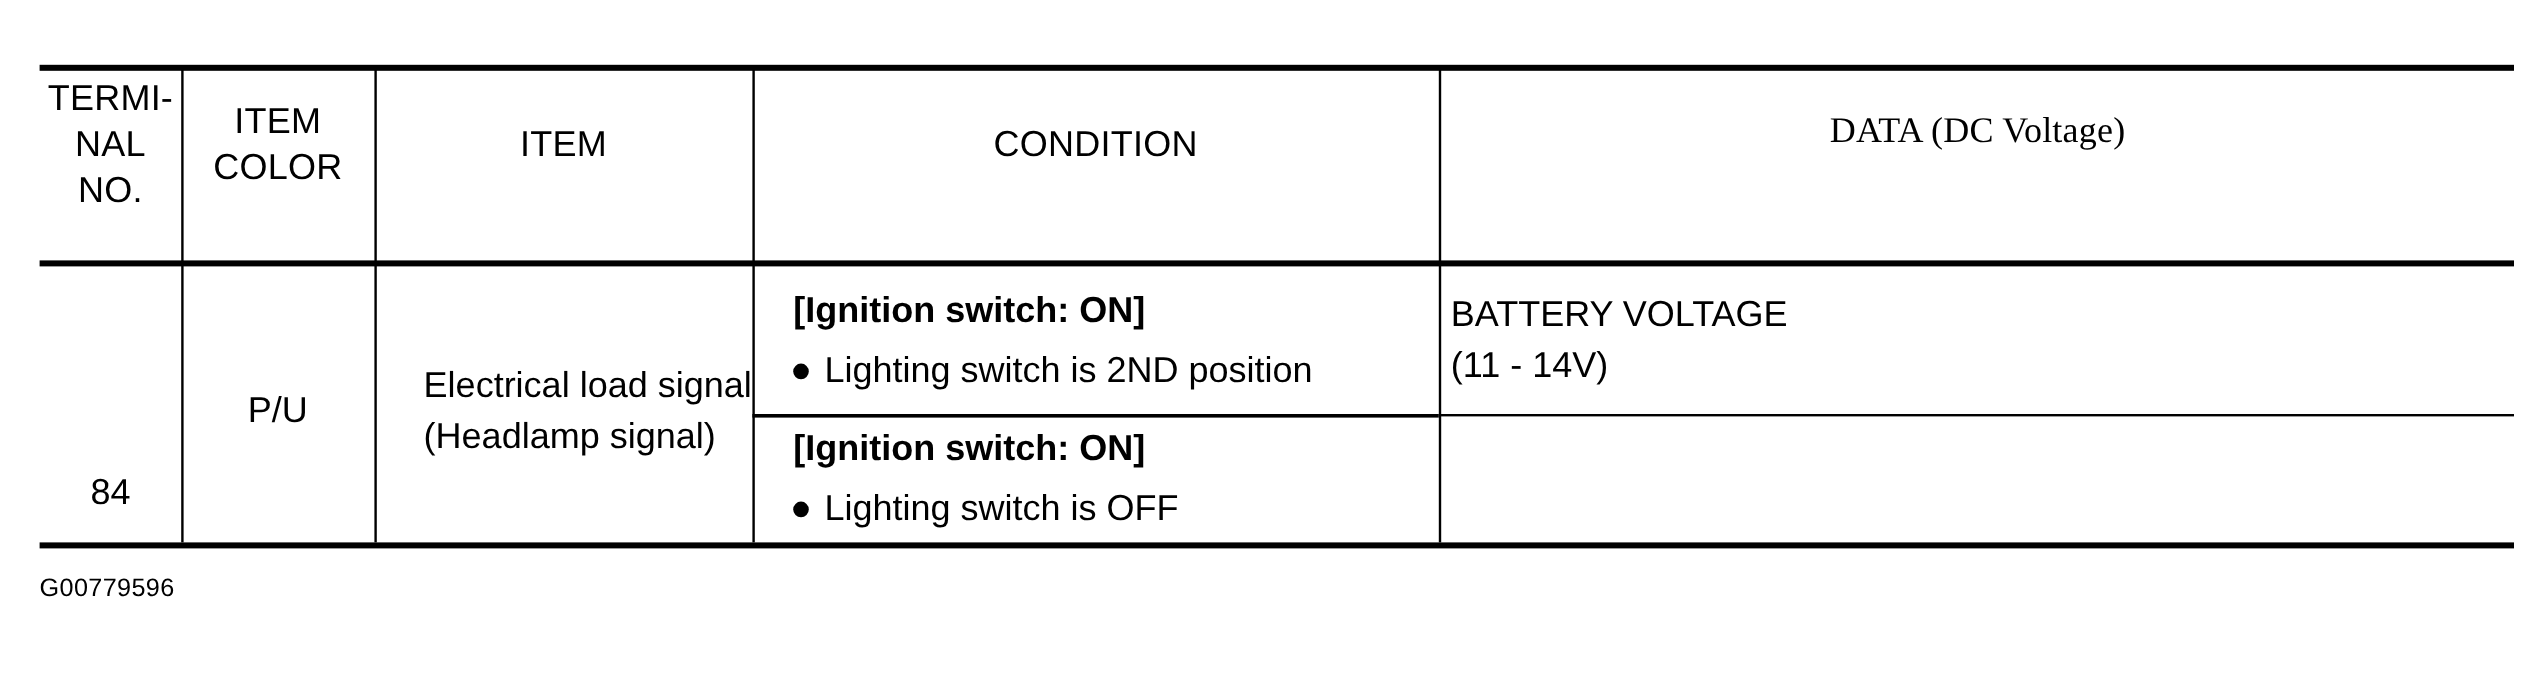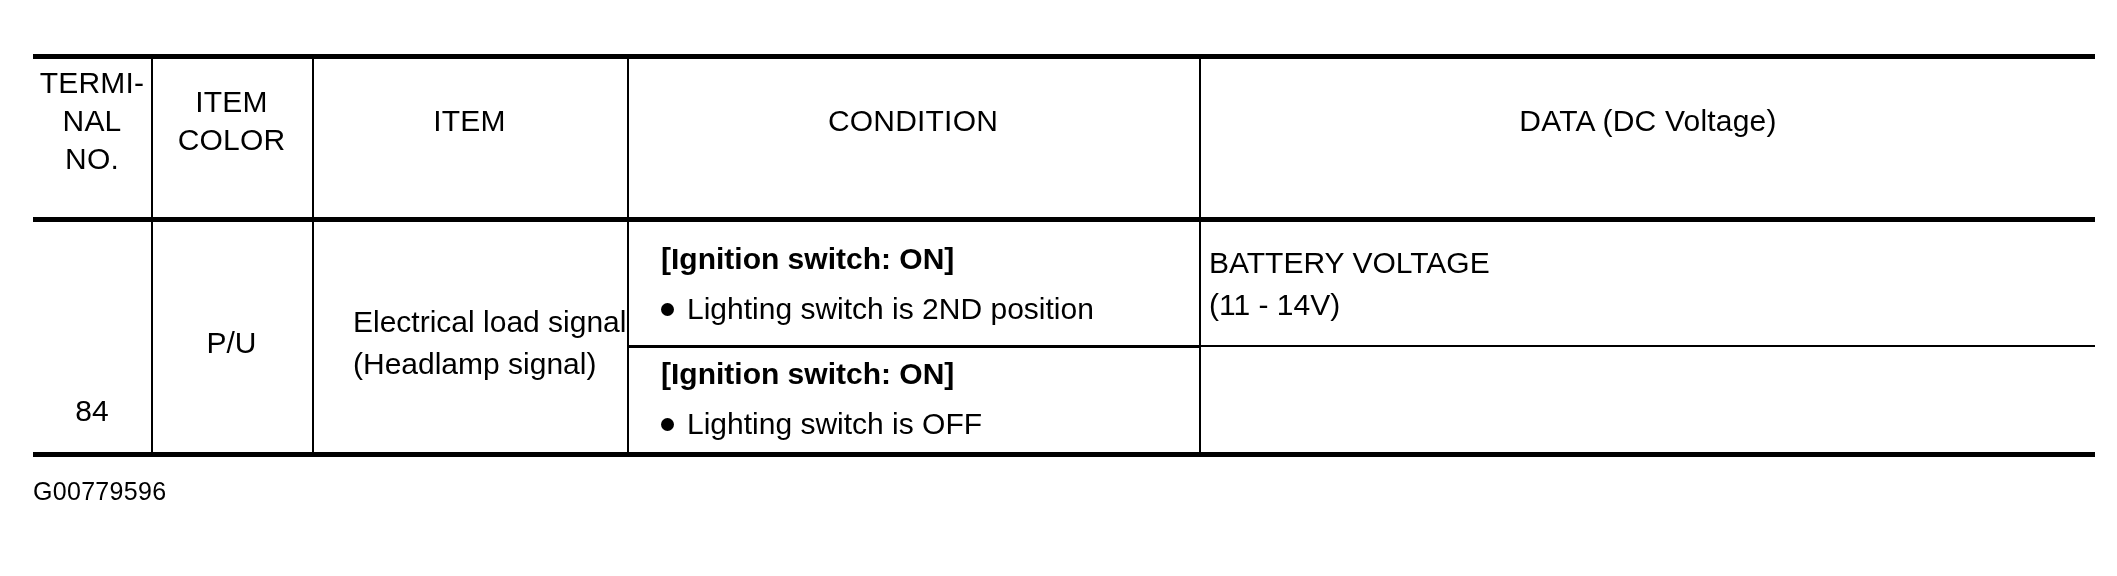--- a/index.html
+++ b/index.html
@@ -82,21 +82,21 @@
     position: absolute;
     text-align: center;
     font-size: 30px;
     line-height: 38px;
     letter-spacing: 0.2px;
   }
   .hdr-terminal { left: 35px;  top: 64px;  width: 114px; }
   .hdr-wire     { left: 153px; top: 83px;  width: 157px; }
   .hdr-item     { left: 314px; top: 102px; width: 311px; }
   .hdr-cond     { left: 629px; top: 102px; width: 568px; }
-  .hdr-data     { left: 1201px;top: 102px; width: 894px; }
+  .hdr-data     { left: 1201px;top: 90px; width: 894px; font-family: Liberation Serif, serif; }
 
   
   .cell {
     position: absolute;
     font-size: 30px;
     line-height: 42px;
   }
 
   .cell-terminal {
     left: 35px;
@@ -175,21 +175,21 @@
   }
   .cell-data-1 { top: 224px; height: 120px; }
   .cell-data-2 { top: 348px; height: 102px; }
   .cell-data .line { white-space: nowrap; }
 
   
   .caption {
     position: absolute;
     left: 33px;
     top: 476px;
-    font-size: 25px;
+    font-size: 21px;
     line-height: 30px;
     letter-spacing: 0.3px;
   }
 </style>
 </head>
 <body>
 
 <div class="page">
 
   <div class="rule-top"></div>

